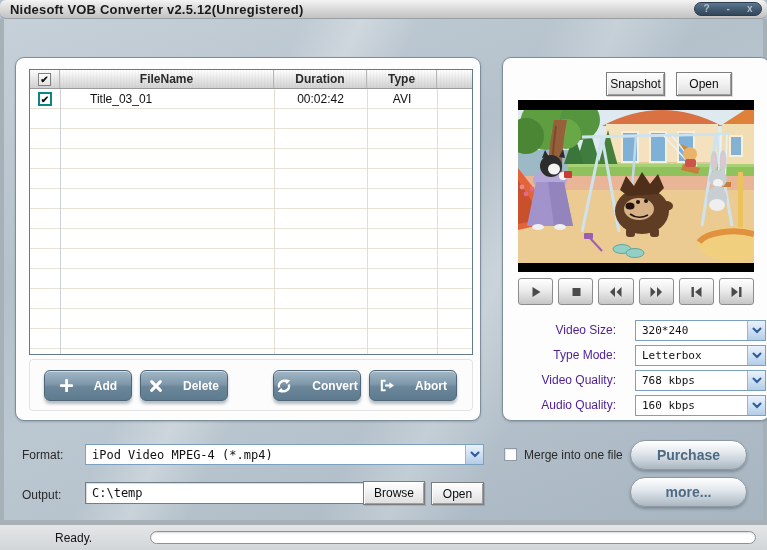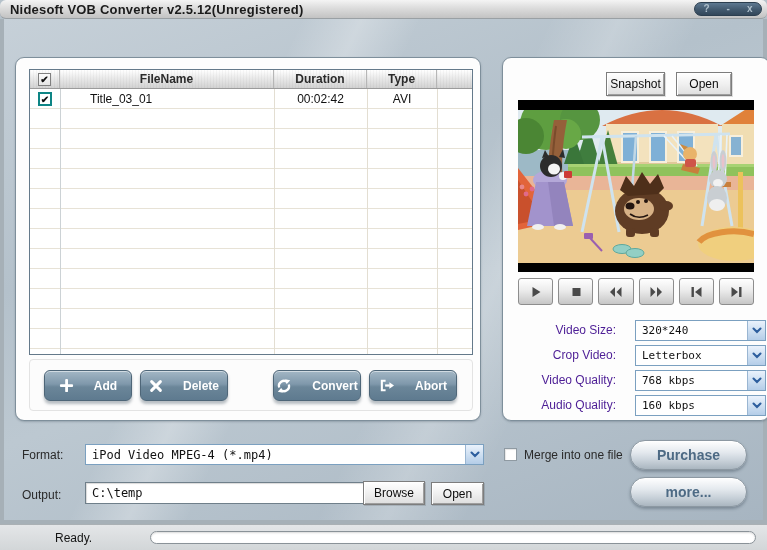--- a/index.html
+++ b/index.html
@@ -390,21 +390,21 @@
       <div class="combo">
         <span class="val">320*240</span>
         <span class="arrow">
           <svg width="10" height="7" viewBox="0 0 10 7">
               <path d="M1.5 1.5 L5 5 L8.5 1.5" stroke="#2d5e9e" stroke-width="2.1" fill="none" stroke-linecap="round"></path>
             </svg>
         </span>
       </div>
     </div>
     <div class="setting-row" style="top:287px;">
-      <span class="lbl">Crop Video:</span>
+      <span class="lbl">Type Mode:</span>
       <div class="combo">
         <span class="val">Letterbox</span>
         <span class="arrow">
           <svg width="10" height="7" viewBox="0 0 10 7">
               <path d="M1.5 1.5 L5 5 L8.5 1.5" stroke="#2d5e9e" stroke-width="2.1" fill="none" stroke-linecap="round"></path>
             </svg>
         </span>
       </div>
     </div>
     <div class="setting-row" style="top:312px;">

